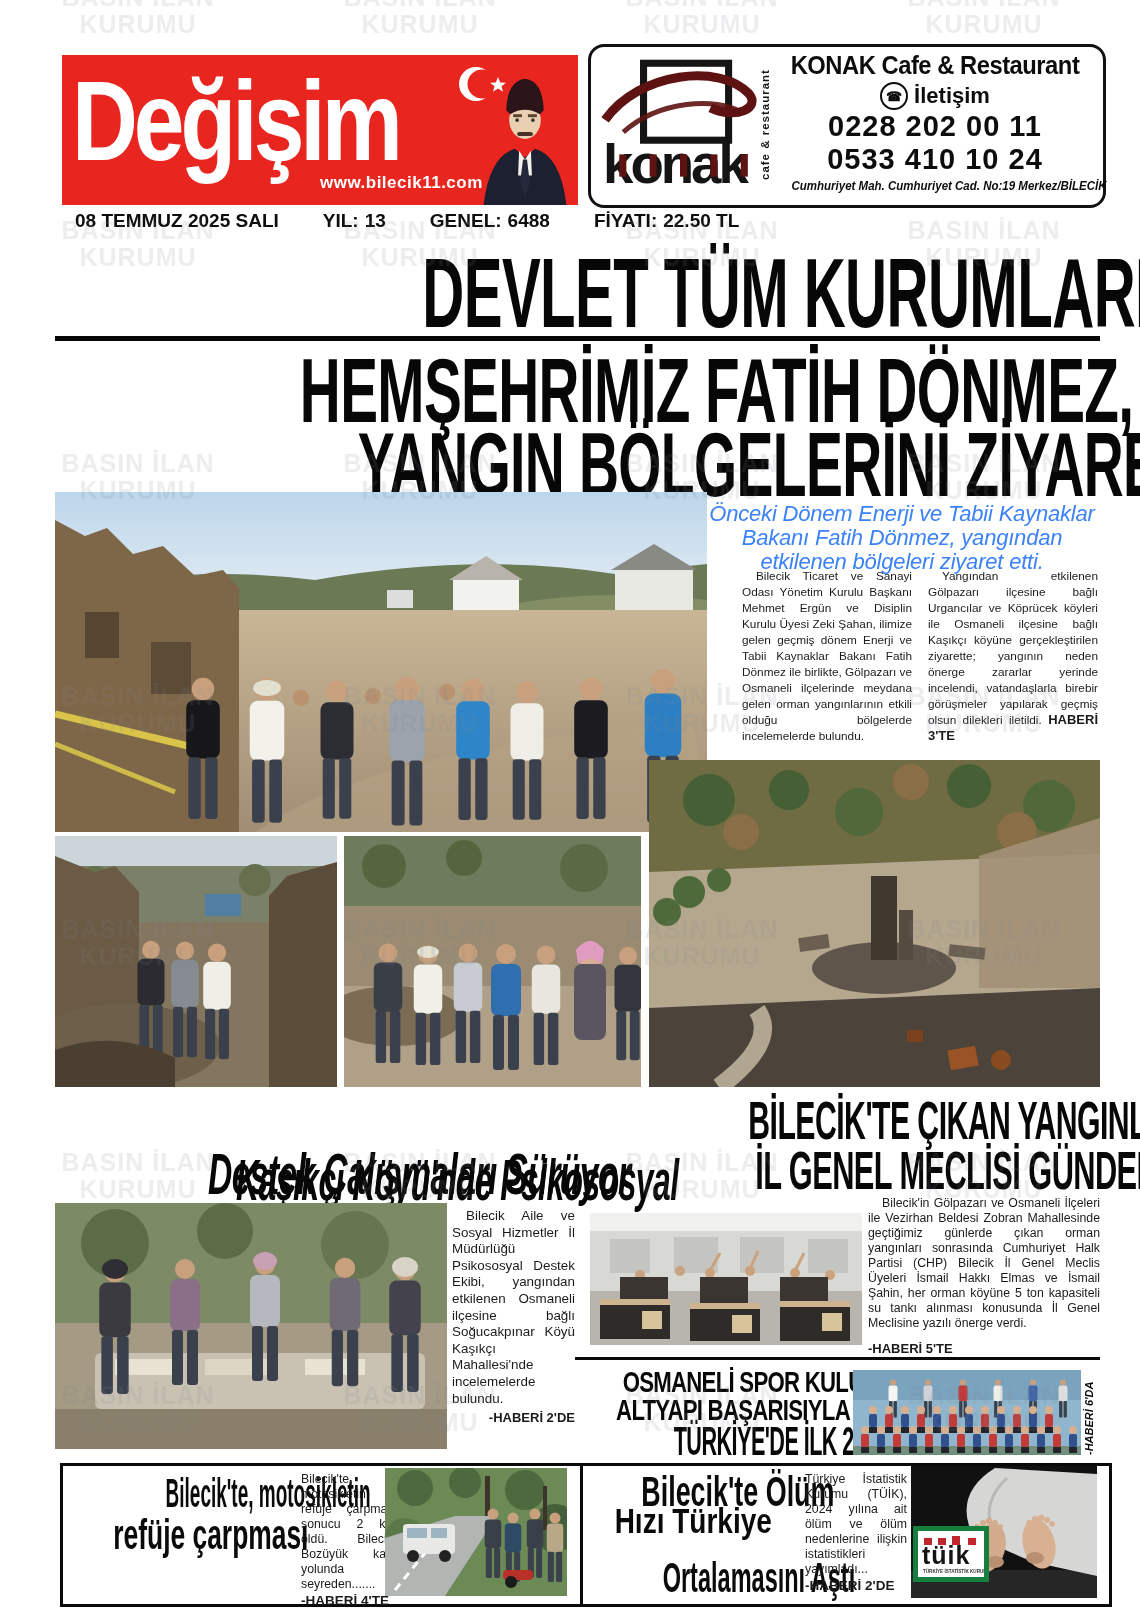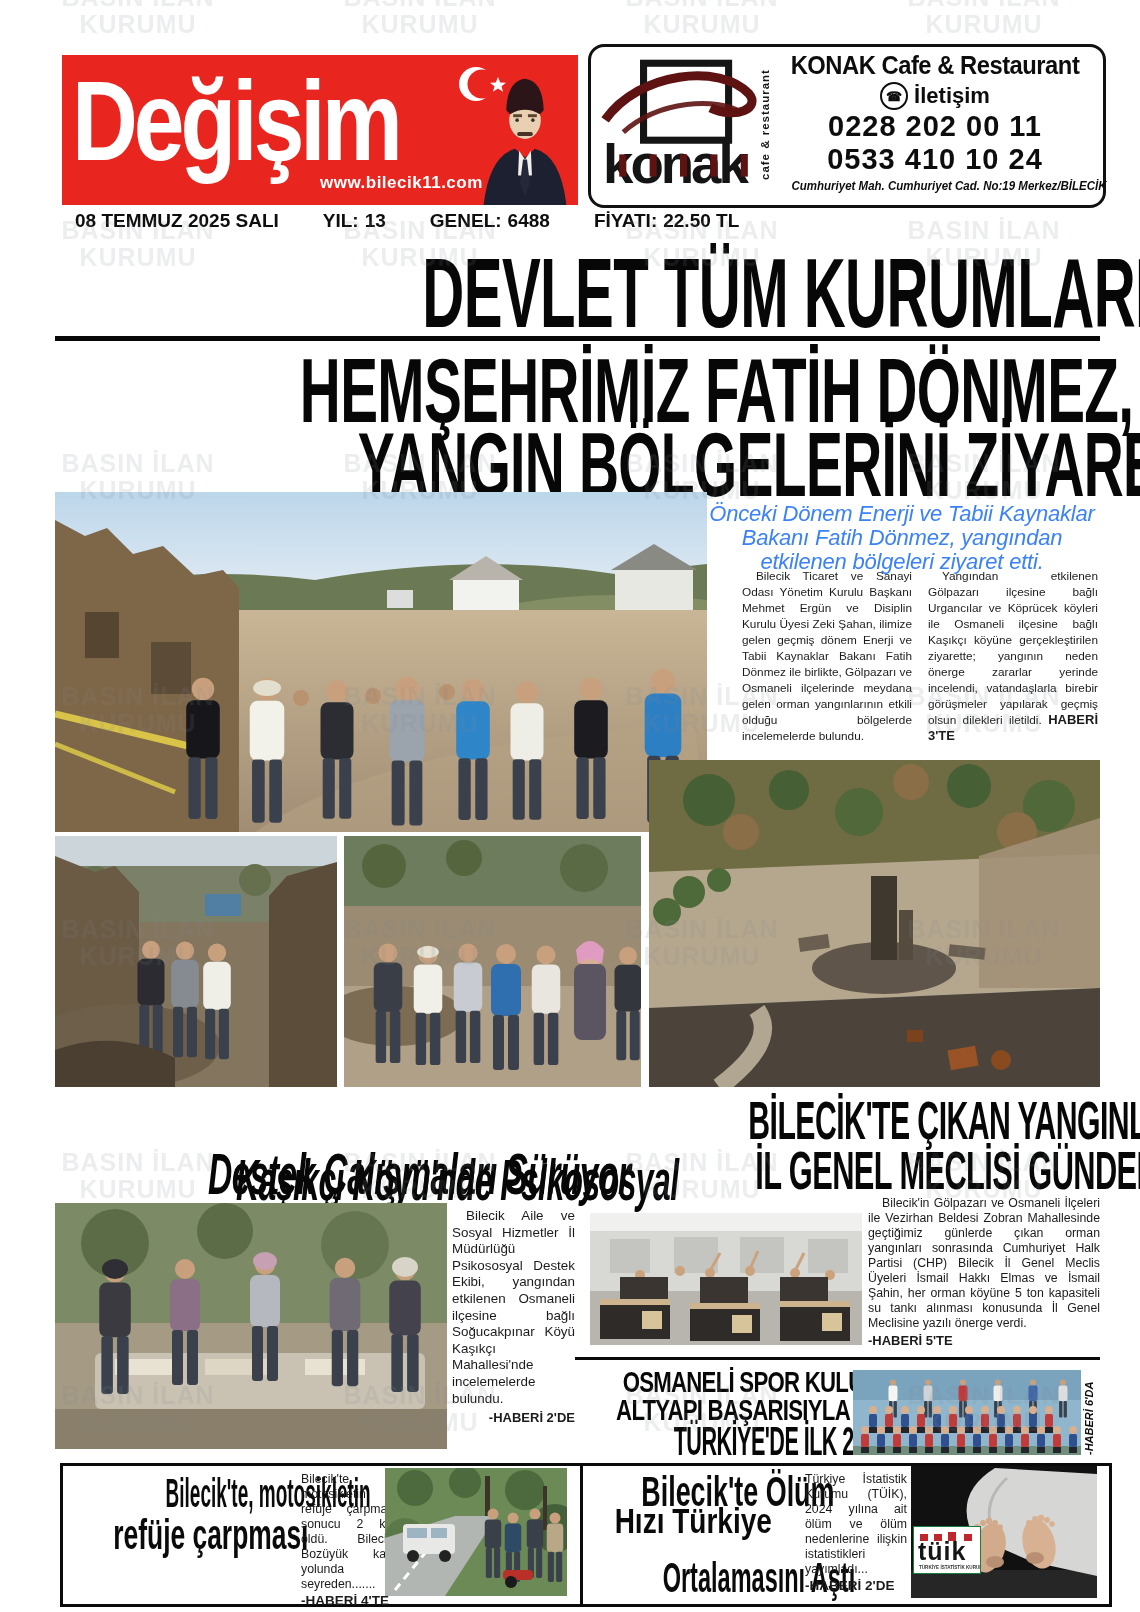--- a/index.html
+++ b/index.html
@@ -33,21 +33,21 @@
   .sp3>span{transform:scale(.54,1);}
   
   .subhead{position:absolute;left:702px;top:502px;width:400px;font-size:22px;line-height:24px;font-weight:normal;font-style:italic;text-align:center;color:#3b82f6;letter-spacing:-.2px;}
   .bt{font-size:11.8px;line-height:16px;text-align:justify;color:#1b1b1b;}
   .bt p{margin:0;text-indent:14px;}
   .ref{font-weight:bold;font-size:13px;}
   .leadbody{position:absolute;left:742px;top:568px;width:356px;column-count:2;column-gap:16px;}
   .pskbody{position:absolute;left:452px;top:1208px;width:123px;font-size:13.4px;line-height:16.6px;}
   .pskbody .ref{display:block;text-align:right;margin-top:3px;}
   .mcbody{position:absolute;left:868px;top:1196px;width:232px;font-size:12.3px;line-height:15px;}
-  .mcbody .ref{display:block;margin-top:2px;}
+  .mcbody .ref{display:block;margin-top:10px;}
   .divider{position:absolute;left:575px;top:1357px;width:525px;height:3px;background:#0a0a0a;}
   .vref{position:absolute;left:1083px;top:1371px;height:84px;width:15px;writing-mode:vertical-rl;transform:rotate(180deg);font-size:11px;font-weight:bold;font-style:italic;color:#0a0a0a;white-space:nowrap;}
   
   .redbox{position:absolute;left:62px;top:55px;width:516px;height:150px;background:#e8251f;}
   .brandword{position:absolute;left:10px;top:-14px;width:470px;font-size:114px;line-height:160px;font-weight:bold;color:#fff;letter-spacing:-5px;transform:scale(.8,1);transform-origin:left center;white-space:nowrap;}
   .site{position:absolute;left:258px;top:118px;font-size:17px;font-weight:bold;color:#fff;letter-spacing:.5px;}
   .dateline{position:absolute;left:75px;top:210px;width:1025px;font-size:19px;font-weight:bold;color:#0e0e0e;display:flex;align-items:center;}
   .dateline .grp{margin-right:44px;white-space:nowrap;}
   .dateline .lab{margin-right:6px;}
   
@@ -60,21 +60,21 @@
   .phonecircle{display:inline-flex;justify-content:center;align-items:center;width:24px;height:24px;border:2.5px solid #0d0d0d;border-radius:50%;font-size:13px;}
   .adphone{font-size:29px;font-weight:bold;letter-spacing:1px;line-height:33px;white-space:nowrap;}
   .adaddr{font-size:12.5px;font-weight:bold;font-style:italic;margin-top:3px;white-space:nowrap;transform:scale(.92,1);transform-origin:center;}
   
   .bbox{position:absolute;top:1463px;height:138px;border:3px solid #0a0a0a;background:#fff;padding-left:8px;}
   .bbox .mh{position:absolute;text-align:center;font-weight:bold;color:#0a0a0a;}
   .bbox .mh>span{display:inline-block;white-space:nowrap;transform-origin:center top;}
   .bbody{position:absolute;font-size:12.3px;line-height:15px;text-align:justify;color:#1b1b1b;}
   .bbody .ref{display:block;font-size:13.5px;margin-top:1px;}
   
-  .tuiklogo{position:absolute;left:330px;top:60px;width:66px;height:46px;background:#fff;border:1px solid #15803d;z-index:3;text-align:right;}
+  .tuiklogo{position:absolute;left:330px;top:60px;width:66px;height:46px;background:#fff;border:5px solid #15803d;z-index:3;text-align:right;}
   
   #wm-layer{position:absolute;inset:0;z-index:60;pointer-events:none;overflow:hidden;}
   .wm{position:absolute;width:220px;text-align:center;color:#7e8892;opacity:.14;font-weight:bold;font-size:25px;line-height:27px;letter-spacing:1px;}
 </style>
 </head>
 <body>
 
 <svg width="0" height="0" style="position:absolute">
   <defs>
     <g id="p">

